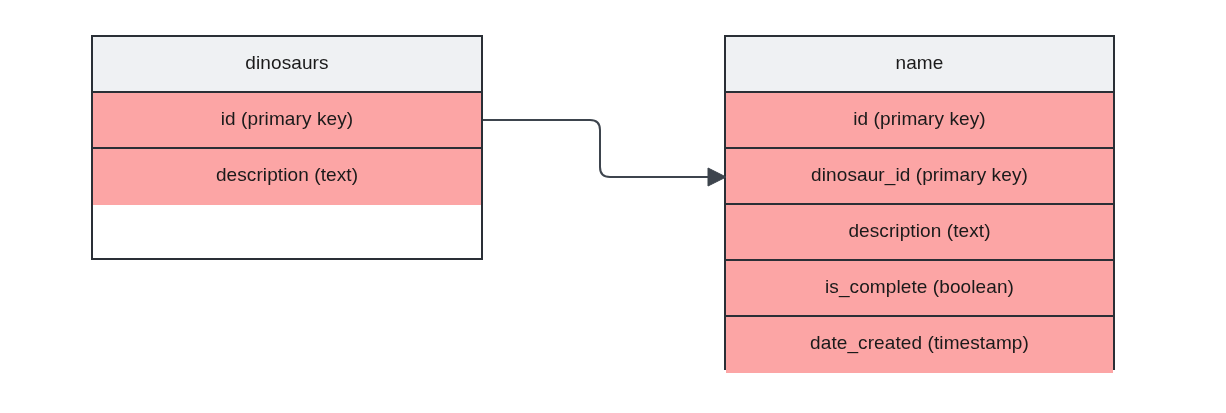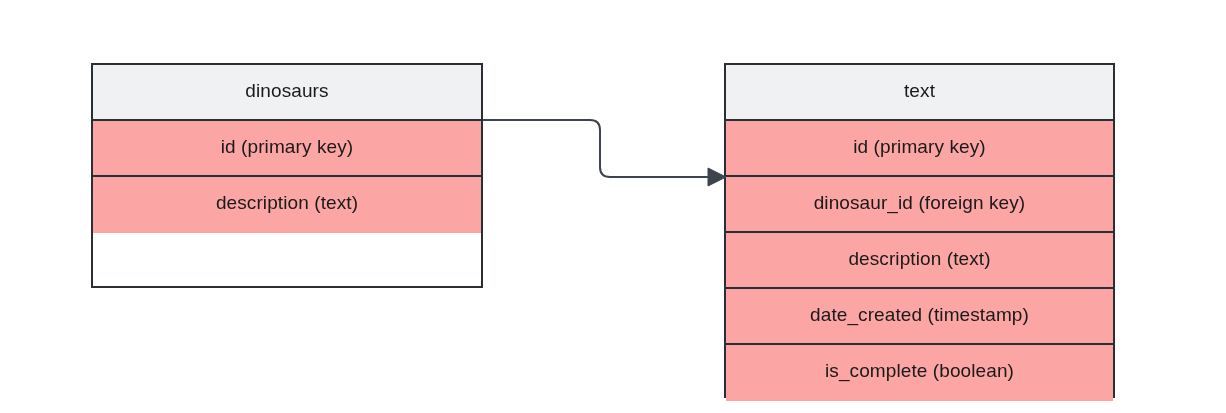--- a/index.html
+++ b/index.html
@@ -19,21 +19,20 @@
     background: #ffffff;
     overflow: hidden;
   }
 
   
   .entity {
     position: absolute;
     box-sizing: border-box;
     border: 2px solid #2a2f36;
     background: #ffffff;
-    margin-top: 28px;
   }
   .entity-header,
   .entity-row {
     box-sizing: border-box;
     height: 56px;
     line-height: 52px;
     text-align: center;
     font-size: 19px;
     color: #1a1a1a;
     white-space: nowrap;
@@ -67,26 +66,26 @@
 
 <div id="canvas">
 
   <div class="entity" style="left:91px; top:35px; width:392px; height:225px;">
     <div class="entity-header">dinosaurs</div>
     <div class="entity-row">id (primary key)</div>
     <div class="entity-row">description (text)</div>
   </div>
 
   <div class="entity" style="left:724px; top:35px; width:391px; height:335px;">
-    <div class="entity-header">text</div>
+    <div class="entity-header">name</div>
     <div class="entity-row">id (primary key)</div>
-    <div class="entity-row">dinosaur_id (foreign key)</div>
+    <div class="entity-row">dinosaur_id (primary key)</div>
     <div class="entity-row">description (text)</div>
+    <div class="entity-row">is_complete (boolean)</div>
     <div class="entity-row">date_created (timestamp)</div>
-    <div class="entity-row">is_complete (boolean)</div>
   </div>
 
   <svg id="relationship-layer" viewBox="0 0 1226 413">
     <path fill="none" stroke="#3d444d" stroke-width="2" stroke-linecap="butt" stroke-linejoin="round" d="M 483 120 L 590 120 Q 600 120 600 130 L 600 167 Q 600 177 610 177 L 708 177"></path>
     <polygon fill="#3d444d" stroke="#3d444d" stroke-width="1" points="708,168 726,177 708,186"></polygon>
   </svg>
 
 </div>
 
 </body></html>

